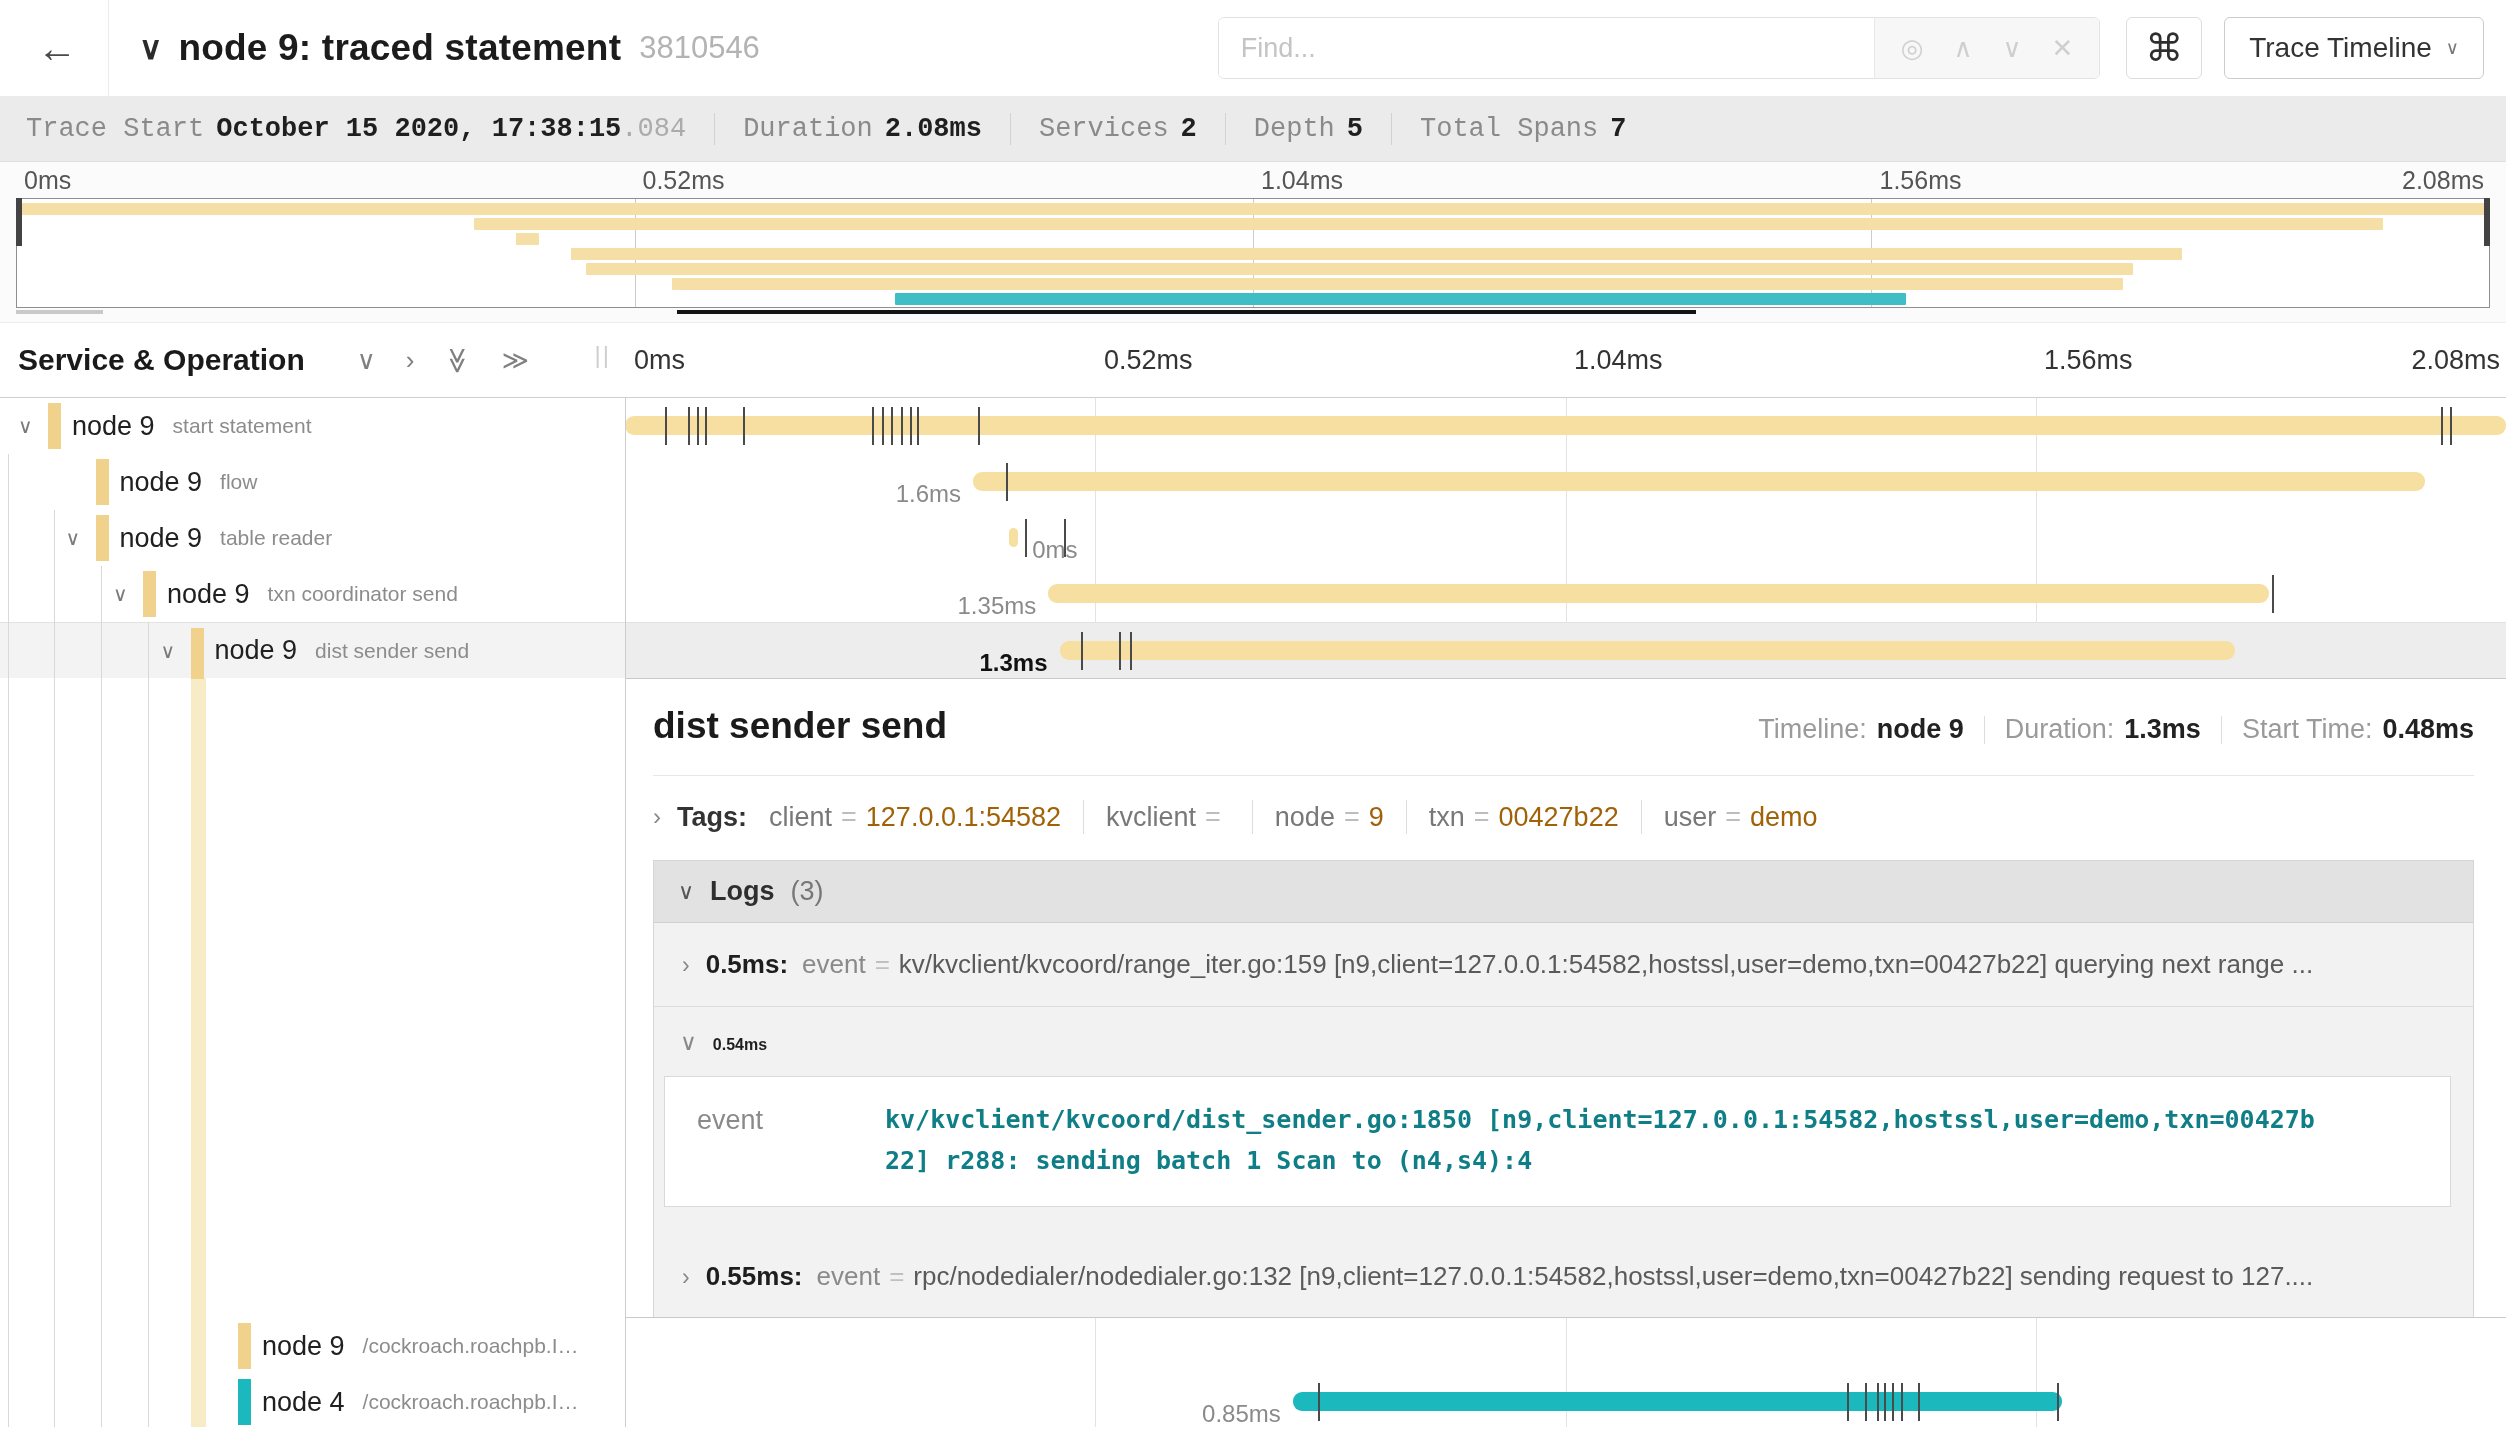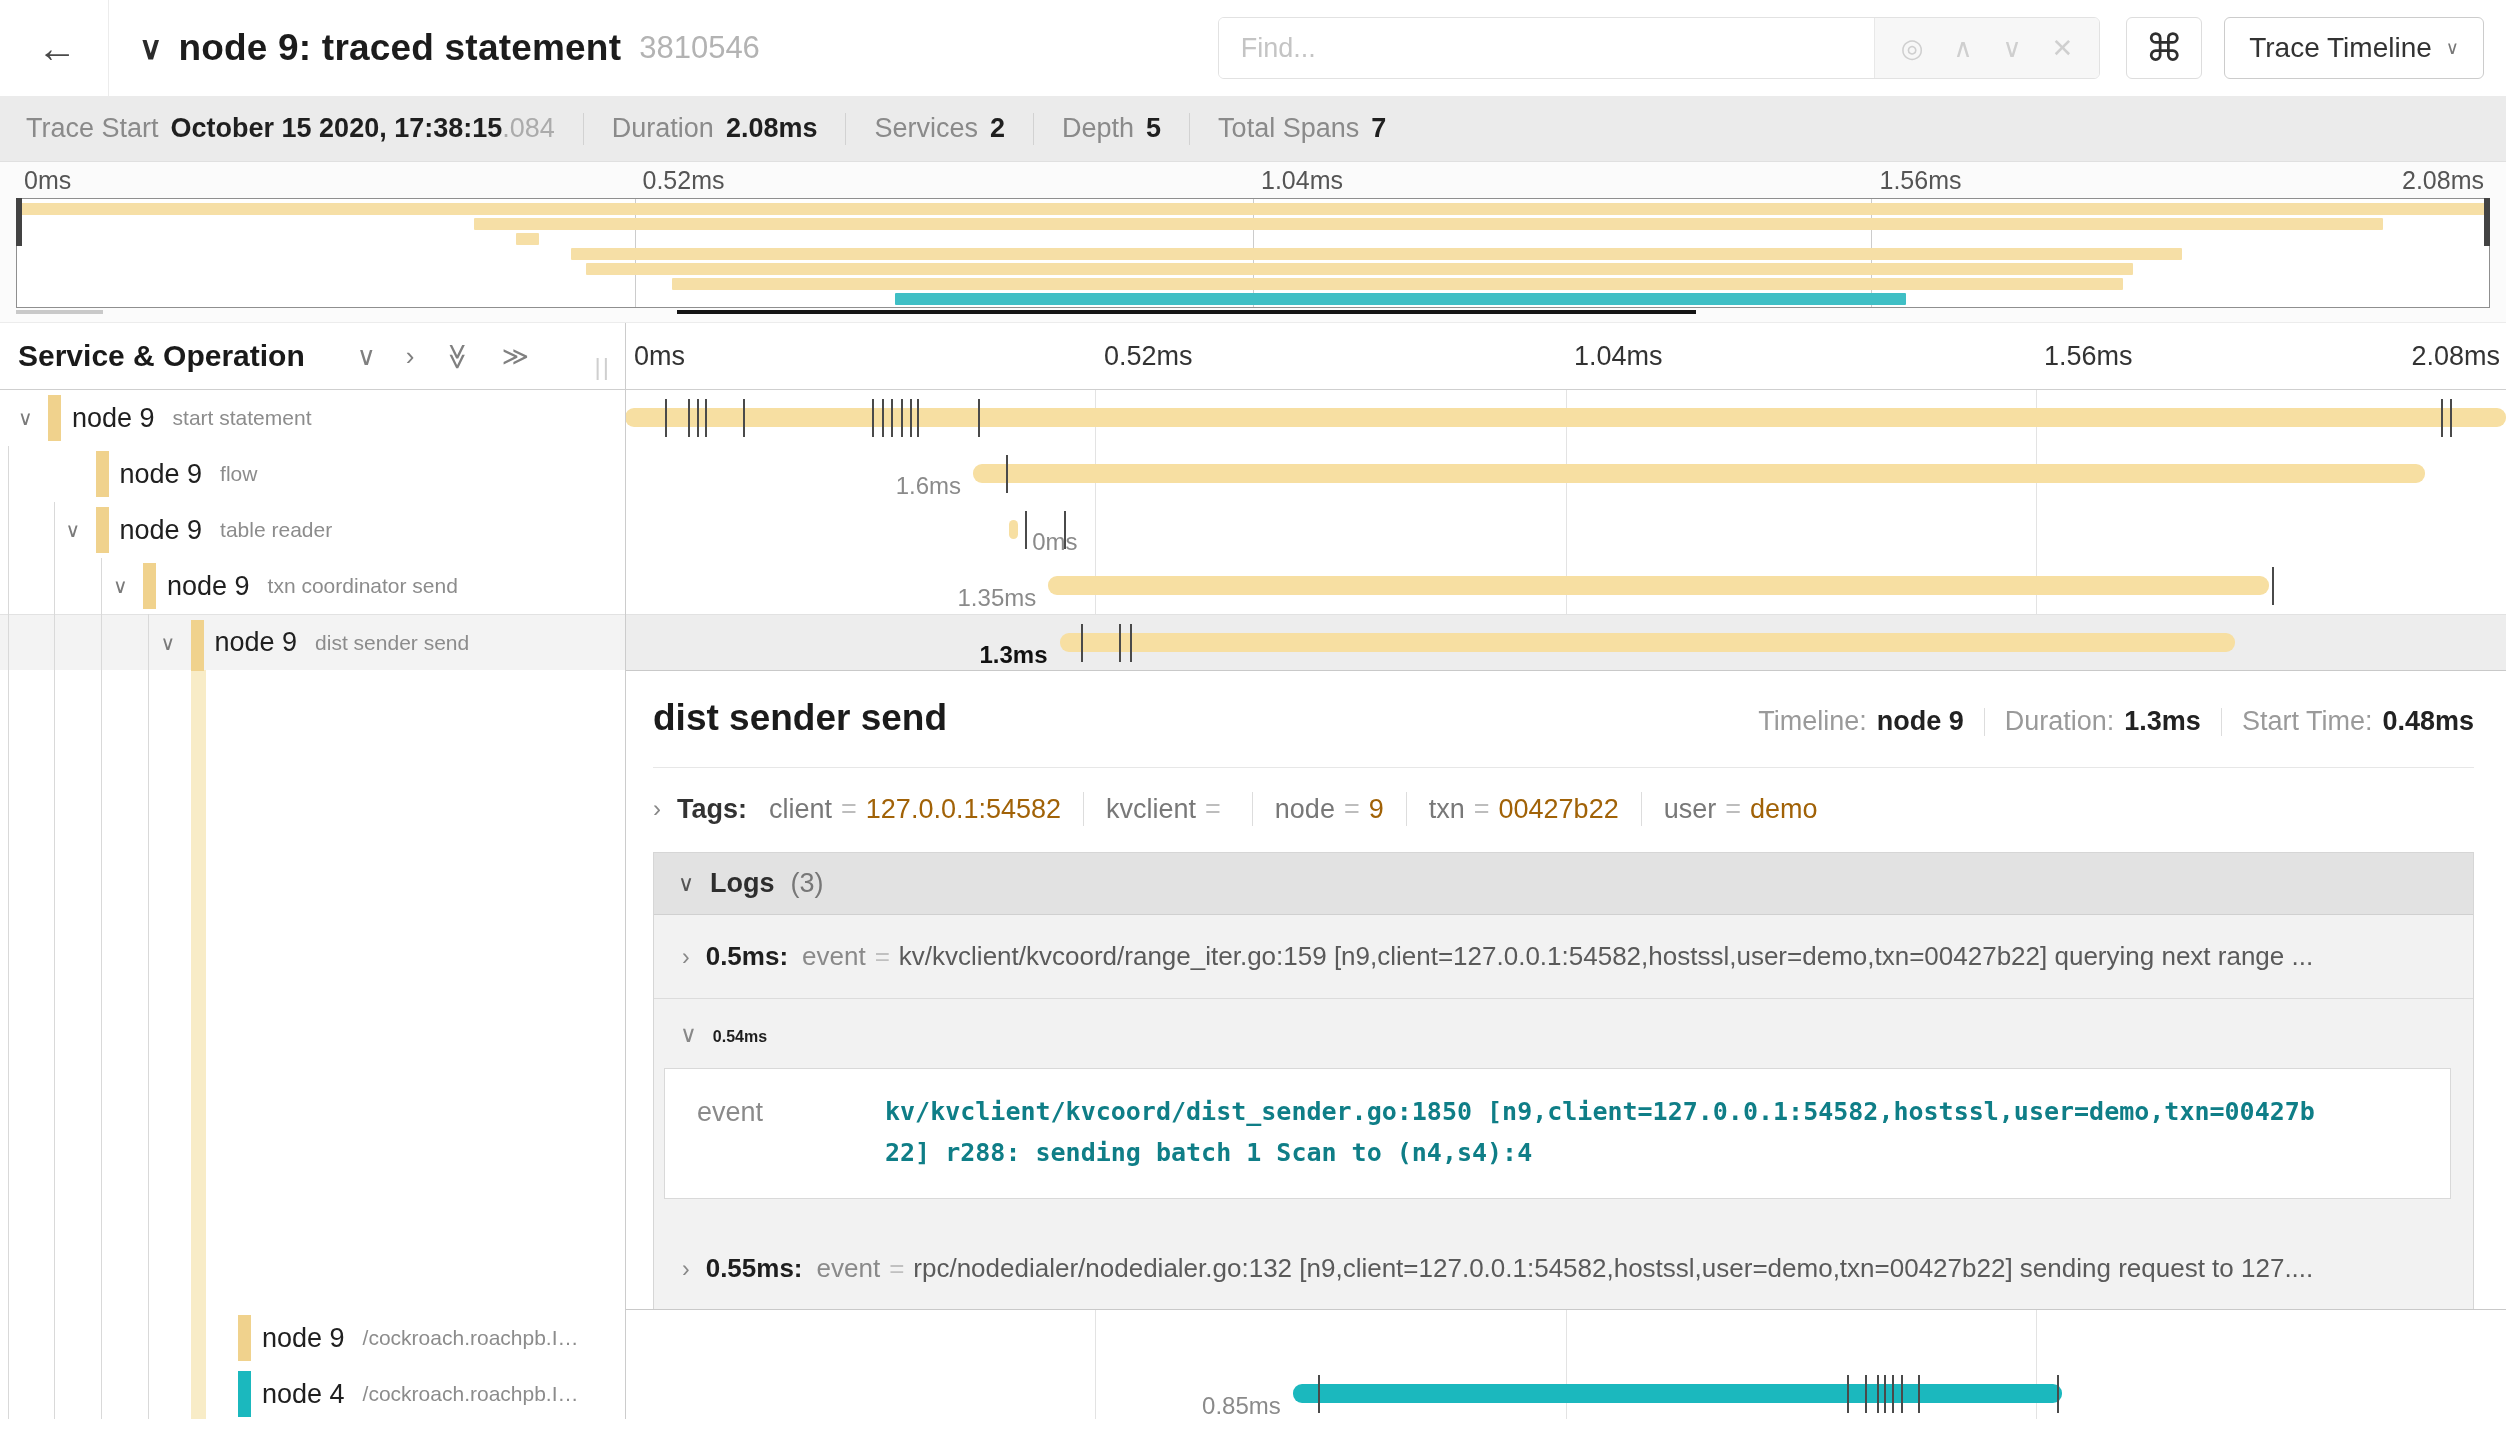--- a/index.html
+++ b/index.html
@@ -18,40 +18,40 @@
   .find-input { width:655px; border:none; outline:none; font-size:27px; color:#444; padding:0 22px; font-family:"Liberation Sans",sans-serif; }
   .find-input::placeholder { color:#c4c4c4; }
   .find-actions { display:flex; align-items:center; gap:30px; background:#f7f7f7; border-left:1px solid #e8e8e8; padding:0 26px; }
   .find-actions span { color:#cfcfcf; font-size:26px; }
   .cmd-btn { margin-left:26px; width:76px; height:62px; border:1px solid #ddd; border-radius:6px; background:#fff; font-size:38px; color:#2f2f2f; display:flex; align-items:center; justify-content:center; cursor:pointer; }
   .tt-btn { margin-left:22px; height:62px; border:1px solid #ccc; border-radius:6px; background:#fff; padding:0 24px; font-size:28px; color:#333; display:flex; align-items:center; gap:14px; cursor:pointer; }
   .tt-btn .chev { font-size:18px; color:#777; }
 
   
   .summary { height:66px; background:#ebebeb; display:flex; align-items:center; padding:0 26px; border-bottom:1px solid #e0e0e0; }
-  .sum-item { display:flex; align-items:center; }
+  .sum-item { display:flex; align-items:center;font-family:Liberation Mono, monospace; }
   .sum-label { font-size:27px; color:#8a8a8a; margin-right:12px; }
   .sum-value { font-size:27px; font-weight:700; color:#1f1f1f; }
   .sum-suffix { font-size:27px; color:#ababab; }
   .sum-div { width:1px; height:32px; background:#d2d2d2; margin:0 28px; align-self:center; }
 
   
   .minimap { height:160px; background:#fbfbfb; position:relative; }
   .mm-axis { position:relative; height:36px; margin:0 16px; }
   .mm-axis span { position:absolute; top:4px; font-size:25px; color:#555; }
   .mm-canvas { position:relative; height:110px; margin:0 16px; background:#fff; border:1px solid #8f8f8f; }
   .mm-grid { position:absolute; top:0; bottom:0; width:1px; background:#ccc; }
   .mm-bar { position:absolute; height:12px; border-radius:1px; }
   .mm-handle { position:absolute; width:6px; height:48px; top:-1px; background:#434343; z-index:3; }
   .mm-scroll { position:relative; height:6px; margin:2px 16px 0; }
   .mm-scroll-thumb { position:absolute; height:4px; background:#141414; top:0; }
   .mm-scroll-stub { position:absolute; height:4px; background:#c9c9c9; top:0; }
 
   
-  .cols-header { height:68px; display:flex; border-top:1px solid #ececec; border-bottom:1px solid #cfcfcf; background:#fff; position:relative; }
+  .cols-header { height:76px; display:flex; border-top:1px solid #ececec; border-bottom:1px solid #cfcfcf; background:#fff; position:relative;align-items:center; }
   .cols-left { width:625px; position:relative; display:flex; align-items:center; padding-left:18px; }
   .cols-title { font-size:30px; font-weight:700; color:#1a1a1a; }
   .cols-icons { display:flex; align-items:center; gap:30px; margin-left:52px; color:#808080; }
   .cols-icons .ci { font-size:26px; cursor:pointer; }
   .ci-rot { display:inline-block; transform:rotate(90deg); }
   .cols-grip { position:absolute; right:14px; bottom:8px; color:#cfcfcf; font-size:24px; letter-spacing:2px; cursor:col-resize; }
   .cols-right { flex:1; position:relative; border-left:1px solid #ccc; }
   .cols-right span { position:absolute; top:50%; transform:translateY(-50%); font-size:27px; color:#333; }
 
   

